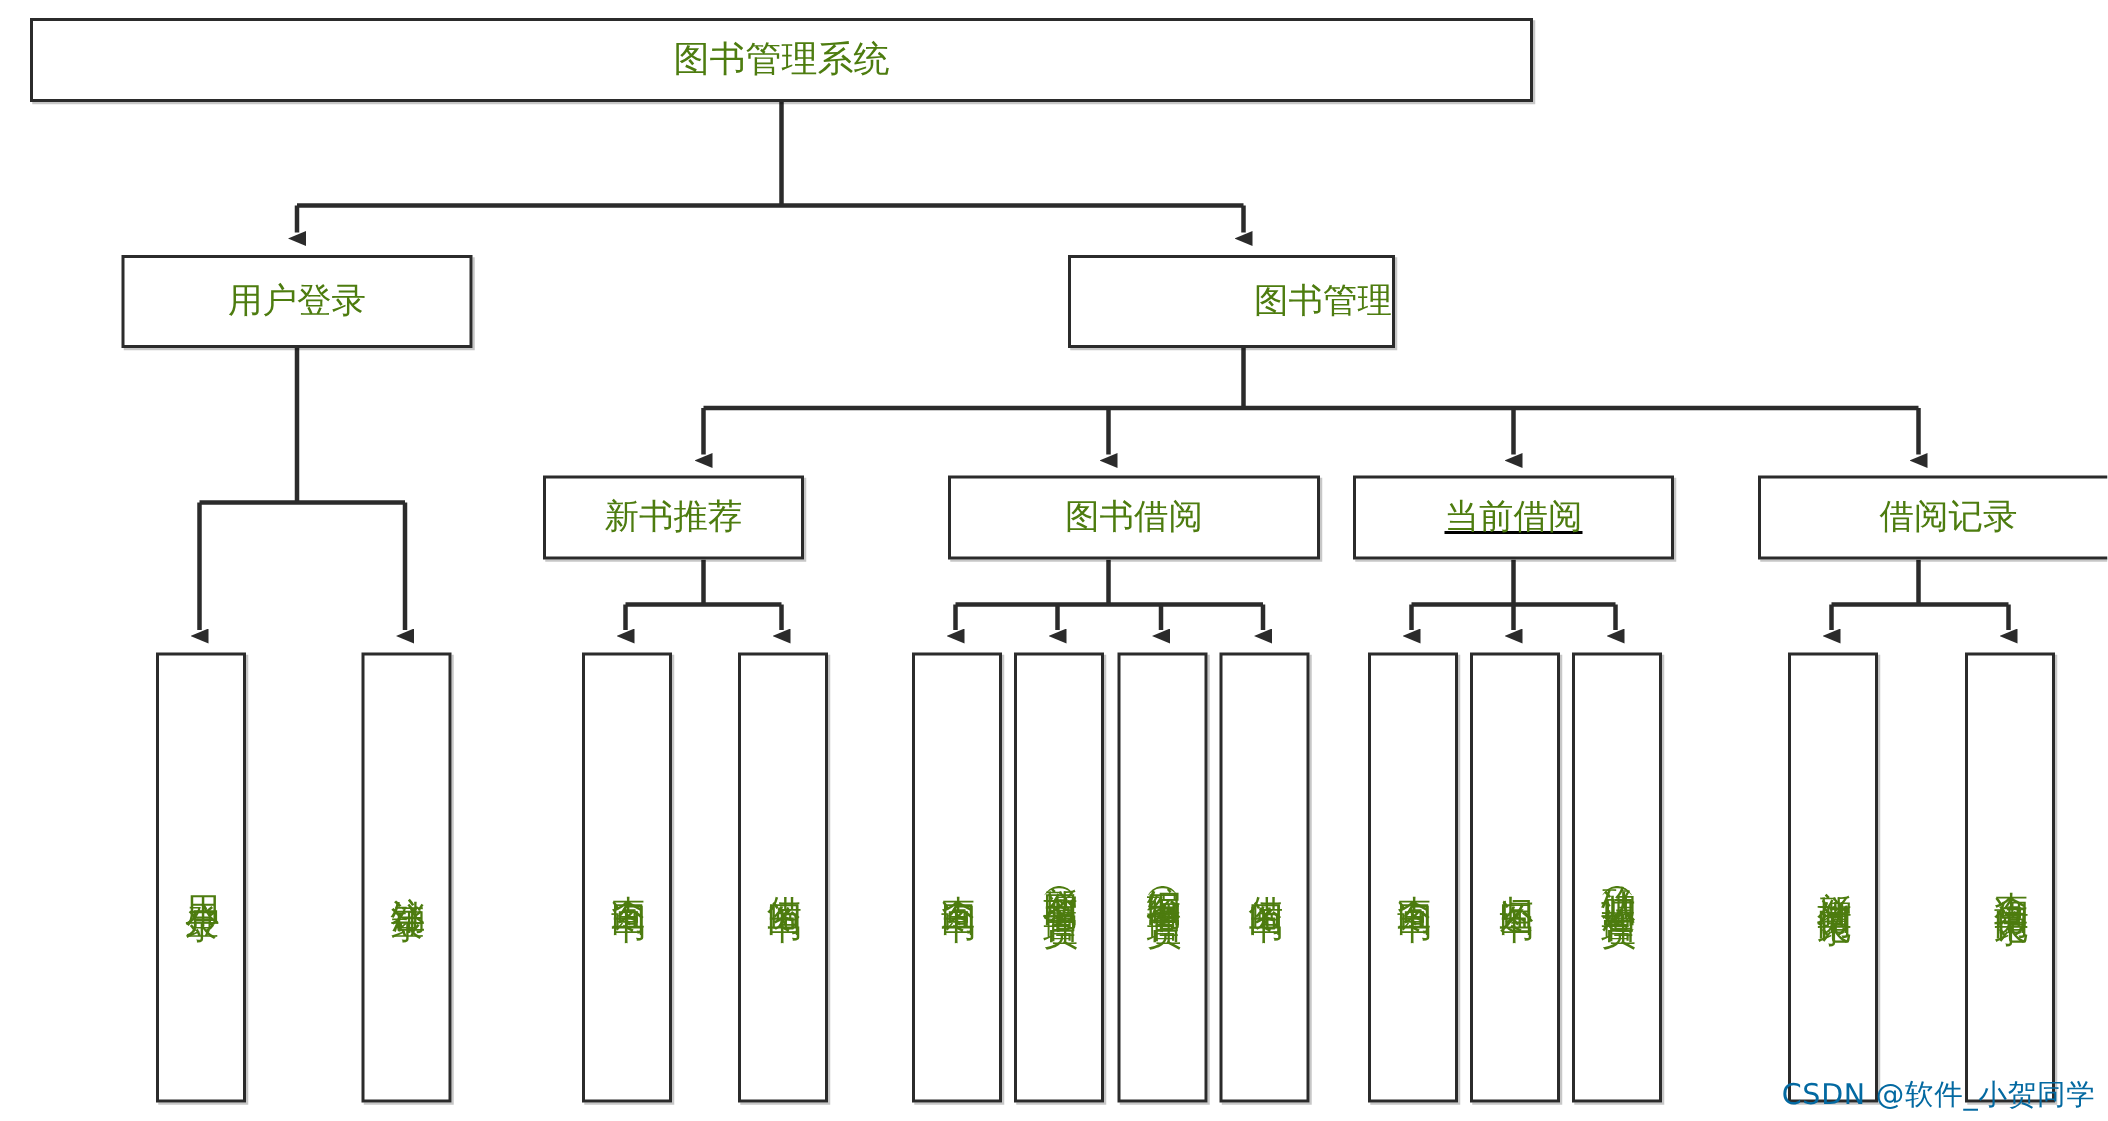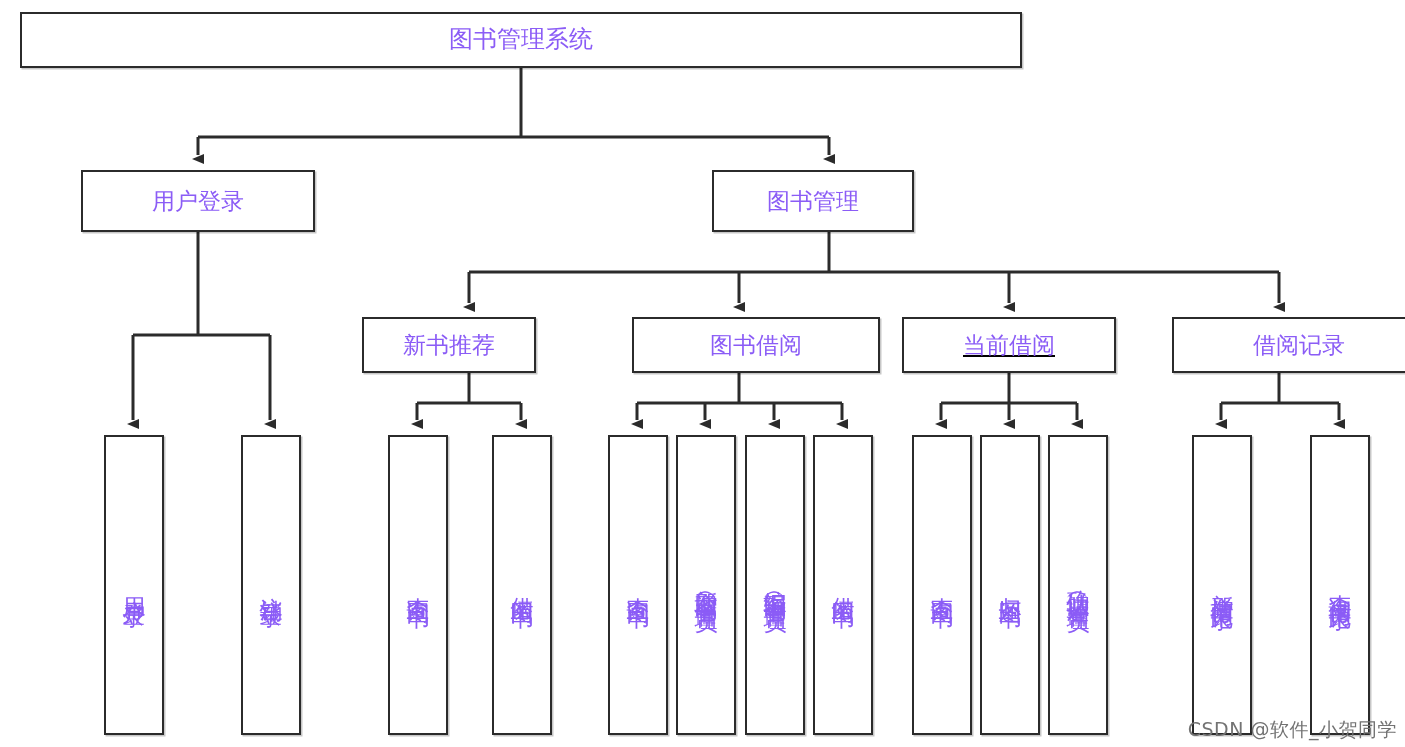--- a/index.html
+++ b/index.html
@@ -30,21 +30,21 @@
     position: absolute;
     box-sizing: border-box;
     background: #ffffff;
     border: 2px solid #2b2b2b;
     display: flex;
     align-items: center;
     justify-content: center;
     box-shadow: 1.5px 1.5px 0 rgba(0,0,0,0.22);
   }
   .node .label {
-    color: #8b5cf6;
+    color: #4d7c0f;
     line-height: 1.15;
     text-align: center;
     white-space: nowrap;
   }
   .node.horizontal .label {
     font-size: 23px;
   }
   .node.root .label {
     font-size: 24px;
   }
@@ -58,21 +58,21 @@
     font-size: 23px;
     letter-spacing: 3px;
     line-height: 1;
     white-space: nowrap;
   }
   #watermark {
     position: absolute;
     right: 8px;
     bottom: 4px;
     font-size: 19px;
-    color: #737373;
+    color: #0369a1;
     letter-spacing: 0.5px;
     white-space: nowrap;
     user-select: none;
   }
 </style>
 </head>
 <body>
 
 <div id="diagram-root">
 
@@ -139,21 +139,21 @@
   </svg>
 
   <div class="node root horizontal" style="left:20px; top:12px; width:1002px; height:56px;">
     <span class="label">图书管理系统</span>
   </div>
 
   <div class="node horizontal" style="left:81px; top:170px; width:234px; height:62px;">
     <span class="label">用户登录</span>
   </div>
 
-  <div class="node horizontal" style="left:712px; top:170px; width:202px; height:62px;">
+  <div class="node horizontal" style="left:712px; top:170px; width:218px; height:62px;justify-content:flex-end;">
     <span class="label">图书管理</span>
   </div>
 
   <div class="node horizontal" style="left:362px; top:317px; width:174px; height:56px;">
     <span class="label">新书推荐</span>
   </div>
 
   <div class="node horizontal" style="left:632px; top:317px; width:248px; height:56px;">
     <span class="label">图书借阅</span>
   </div>

